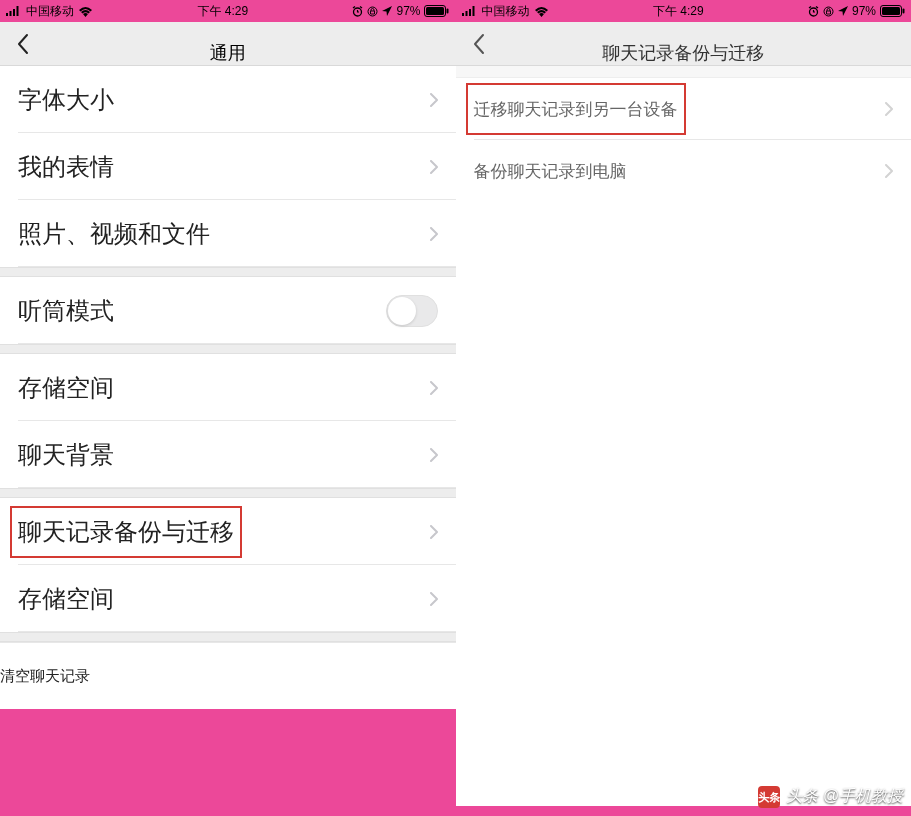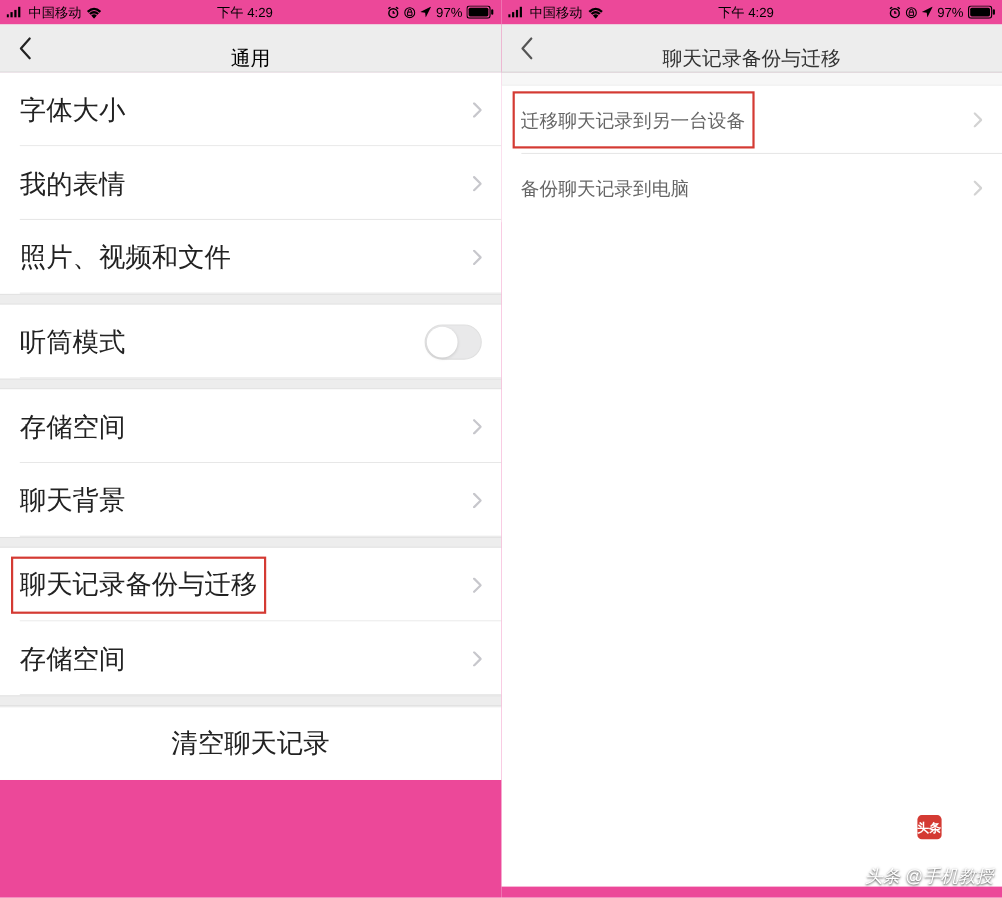--- a/index.html
+++ b/index.html
@@ -122,22 +122,21 @@
       background: #fff;
       border-radius: 50%;
       top: 1px;
       left: 1px;
       box-shadow: 0 1px 3px rgba(0,0,0,0.15);
     }
     .centered-cell {
       height: 67px;
       display: flex;
       align-items: center;
-      justify-content: center;
-      font-size: 24px;
+      font-size: 15px;
       color: #222;
       background: #fff;
       border-top: 1px solid #e7e7e7;
       cursor: pointer;
     }
     .phone2 .content {
       background: #fff;
       min-height: 740px;
     }
     .phone2 .cell {
@@ -149,28 +148,27 @@
     .phone2 .spacer {
       height: 12px;
       background: #f7f7f7;
       border-bottom: 1px solid #eee;
     }
     .watermark {
       position: absolute;
       right: 8px;
       bottom: 8px;
       display: flex;
-      align-items: center;
-      gap: 24px;
+      align-items: flex-start;
+      gap: 6px;
       font-size: 16px;
       color: #fff;
       text-shadow: 0 1px 2px rgba(0,0,0,0.8);
       font-style: italic;
       font-weight: 500;
-      flex-direction: column;
     }
     .watermark-logo {
       width: 22px;
       height: 22px;
       background: #d43a33;
       border-radius: 4px;
       display: flex;
       align-items: center;
       justify-content: center;
       font-size: 11px;

